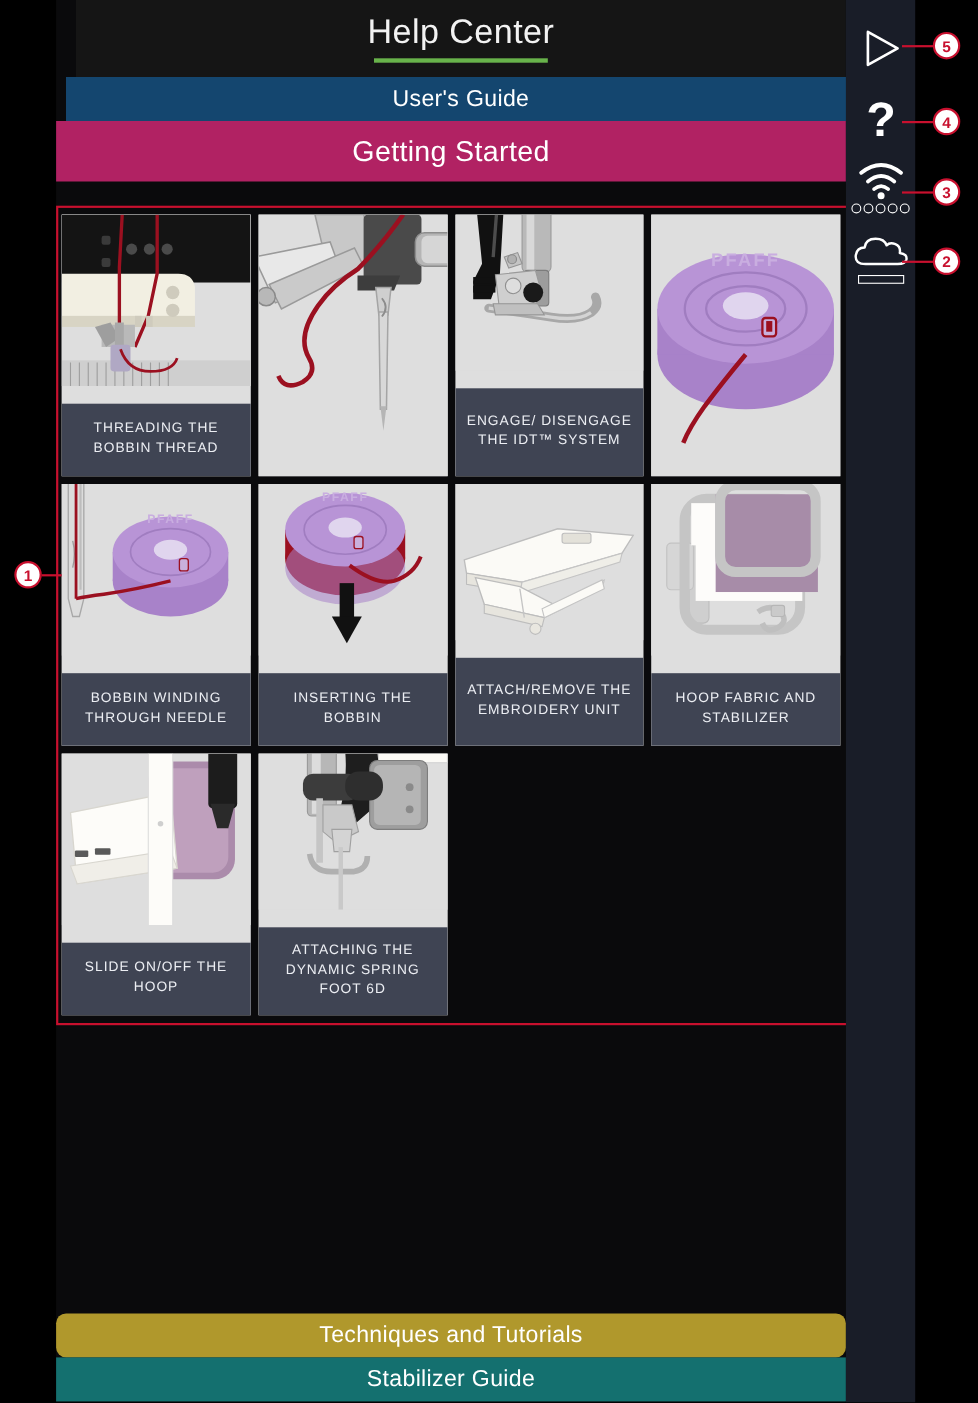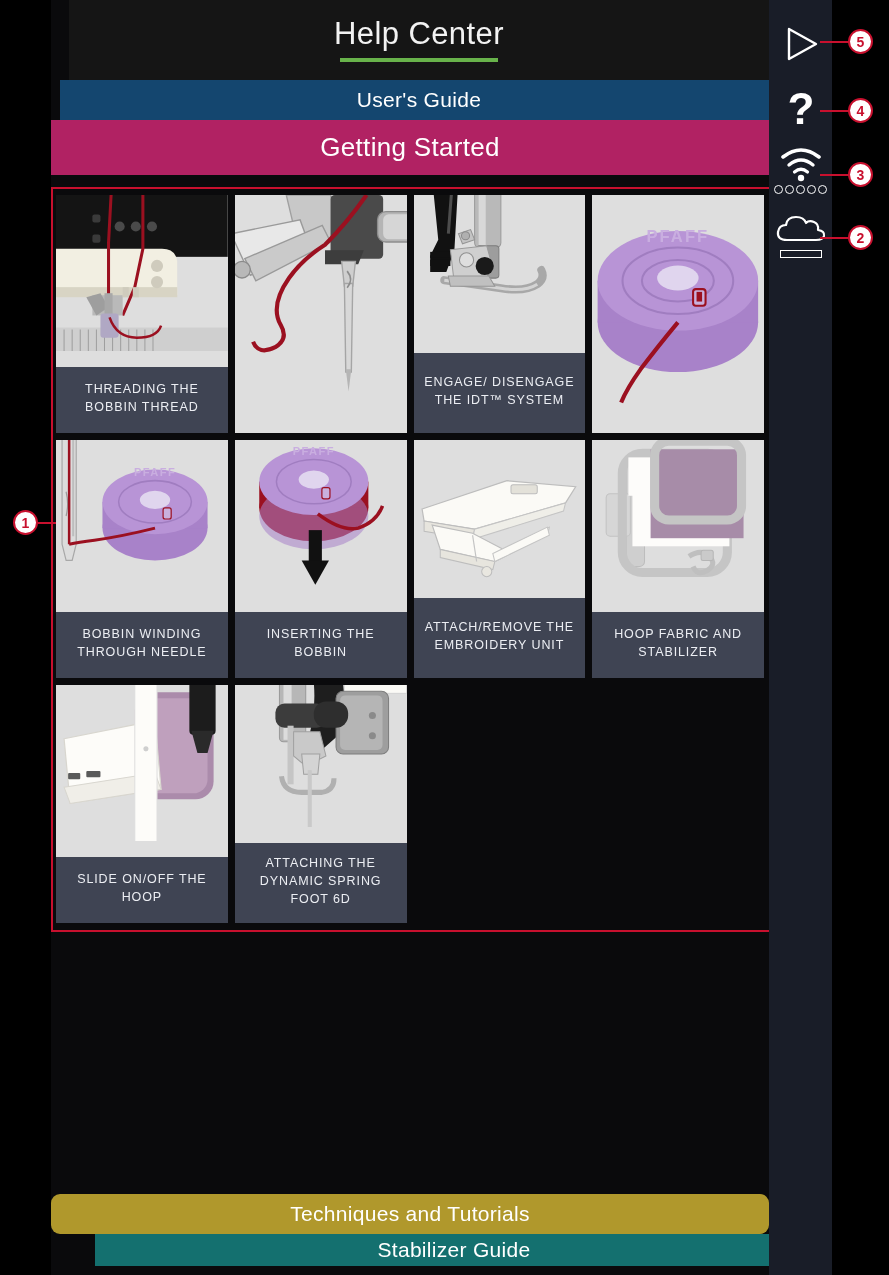--- a/index.html
+++ b/index.html
@@ -11,21 +11,21 @@
   }
   .screen { position: relative; width: 889px; height: 1275px; background: #000; }
 
   
   .content {
     position: absolute; left: 51px; top: 0; width: 718px; height: 1275px;
     background: #0a0a0c;
   }
 
   .title-bar {
-    height: 80px; background: #151515;
+    height: 70px; background: #151515;
     display: flex; flex-direction: column;
     align-items: center; justify-content: center; margin-left: 18px;
   }
   .title-text {
     color: #f2f2f2; font-size: 31px; font-weight: 400; letter-spacing: 0.4px;
     line-height: 1;
   }
   .title-underline {
     width: 158px; height: 4px; background: #68b34b; margin-top: 9px;
   }
@@ -72,21 +72,21 @@
     position: absolute; width: 25px; height: 25px; border-radius: 50%;
     background: #ffffff; border: 2px solid #c8102e; color: #c8102e;
     font-size: 14px; font-weight: 700;
     display: flex; align-items: center; justify-content: center;
   }
   .anno-line { position: absolute; background: #c8102e; height: 2px; }
 
   
   .bottom-bars { position: absolute; left: 51px; top: 1194px; width: 718px; }
   .bar-techniques { height: 40px; background: #b0982c; font-size: 21px; border-radius: 9px; }
-  .bar-stabilizer { height: 32px; background: #14706f; font-size: 21px; margin-left: 44px; }
+  .bar-stabilizer { height: 40px; background: #14706f; font-size: 21px; }
 
   
   .sidebar {
     position: absolute; left: 769px; top: 0; width: 63px; height: 1275px;
     background: #191d28;
   }
   .side-item {
     position: absolute; left: 0; width: 63px;
     display: flex; flex-direction: column; align-items: center;
   }

